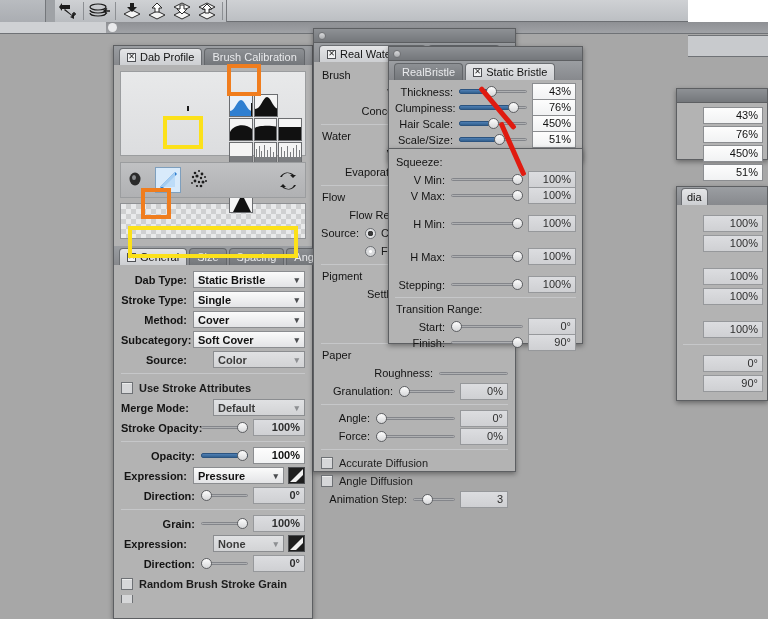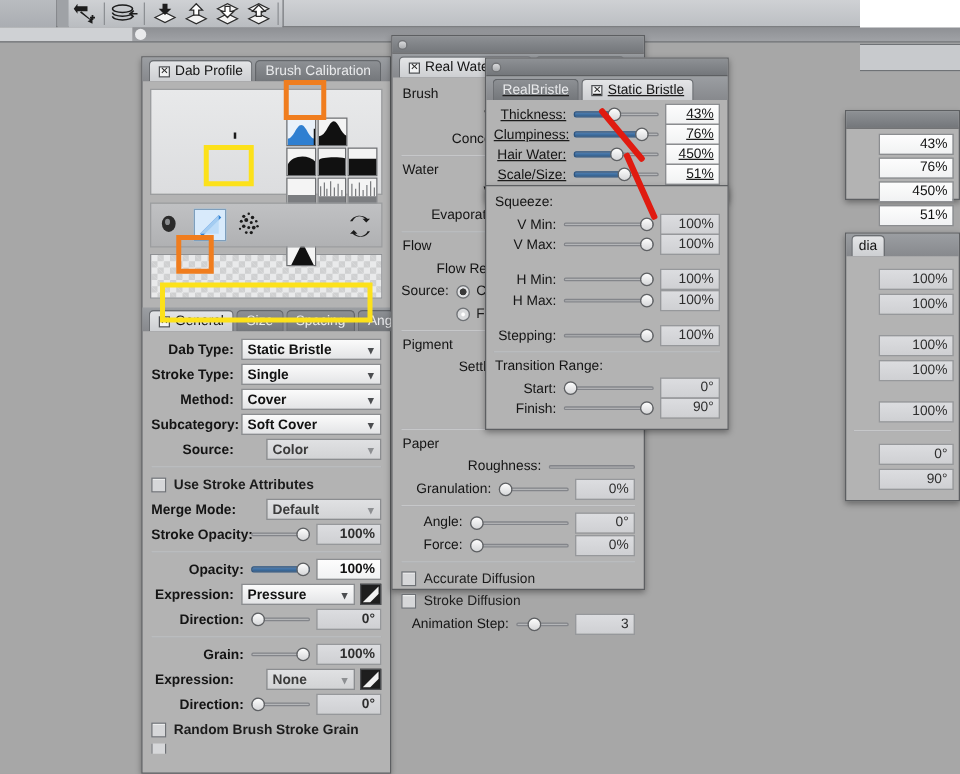--- a/index.html
+++ b/index.html
@@ -117,21 +117,21 @@
   .ann.orange { border:4px solid #f07d1e; }
   .ann.yellow { border:4px solid #fce11a; }
   .redline { position:absolute; background:#e01b10; border-radius:2px; transform-origin:center; }
 
   
   #wcPanel { left:313px; top:28px; width:203px; height:444px; }
   .wc-body { padding:5px 7px; }
   .wc-row { display:flex; align-items:center; height:16px; margin-bottom:2px; }
 
   
-  #bristlePanel { left:388px; top:46px; width:195px; height:115px;text-decoration:underline; }
+  #bristlePanel { left:388px; top:46px; width:195px; height:115px; }
   
   #hardPanel { left:388px; top:148px; width:195px; height:196px; }
 
   
   #ghostA { left:676px; top:88px; width:92px; height:72px; }
   #ghostB { left:676px; top:186px; width:92px; height:215px; }
   .ghost-tabrow { height:18px; background:linear-gradient(#9b9ea2,#87898d); display:flex; align-items:flex-end; padding-left:4px;}
 </style>
 </head>
 <body>
@@ -639,21 +639,21 @@
         <div class="numbox dim" style="width:48px">0%</div>
       </div>
 
       <div class="hr"></div>
       <div class="cbrow" style="height:15px">
         <div class="cb"></div>
         <div class="cbl">Accurate Diffusion</div>
       </div>
       <div class="cbrow" style="height:15px">
         <div class="cb"></div>
-        <div class="cbl">Stroke Diffusion</div>
+        <div class="cbl">Angle Diffusion</div>
       </div>
       <div class="wc-row">
         <div class="lbl" style="width:92px">Animation Step:</div>
         <div class="sl">
           <div class="track"></div>
           <div class="knob" style="left:22%"></div>
         </div>
         <div class="numbox dim" style="width:48px">3</div>
       </div>
     </div>
@@ -685,21 +685,21 @@
       <div class="row" style="height:15px;margin-bottom:1px">
         <div class="lbl" style="width:64px">Clumpiness:</div>
         <div class="sl">
           <div class="track"></div>
           <div class="fill" style="width:76%"></div>
           <div class="knob" style="left:72%"></div>
         </div>
         <div class="numbox" style="width:44px">76%</div>
       </div>
       <div class="row" style="height:15px;margin-bottom:1px">
-        <div class="lbl" style="width:64px">Hair Water:</div>
+        <div class="lbl" style="width:64px">Hair Scale:</div>
         <div class="sl">
           <div class="track"></div>
           <div class="fill" style="width:45%"></div>
           <div class="knob" style="left:42%"></div>
         </div>
         <div class="numbox" style="width:44px">450%</div>
       </div>
       <div class="row" style="height:15px;margin-bottom:1px">
         <div class="lbl" style="width:64px">Scale/Size:</div>
         <div class="sl">
@@ -725,21 +725,21 @@
       </div>
       <div class="row" style="height:15px;margin-bottom:1px">
         <div class="lbl" style="width:56px">V Max:</div>
         <div class="sl">
           <div class="track"></div>
           <div class="knob" style="left:calc(100% - 11px)"></div>
         </div>
         <div class="numbox dim" style="width:48px">100%</div>
       </div>
       <div style="height:12px"></div>
-      <div class="row" style="height:15px;margin-bottom:2px">
+      <div class="row" style="height:15px;margin-bottom:18px">
         <div class="lbl" style="width:56px">H Min:</div>
         <div class="sl">
           <div class="track"></div>
           <div class="knob" style="left:calc(100% - 11px)"></div>
         </div>
         <div class="numbox dim" style="width:48px">100%</div>
       </div>
       <div class="row" style="height:15px;margin-bottom:1px">
         <div class="lbl" style="width:56px">H Max:</div>
         <div class="sl">

